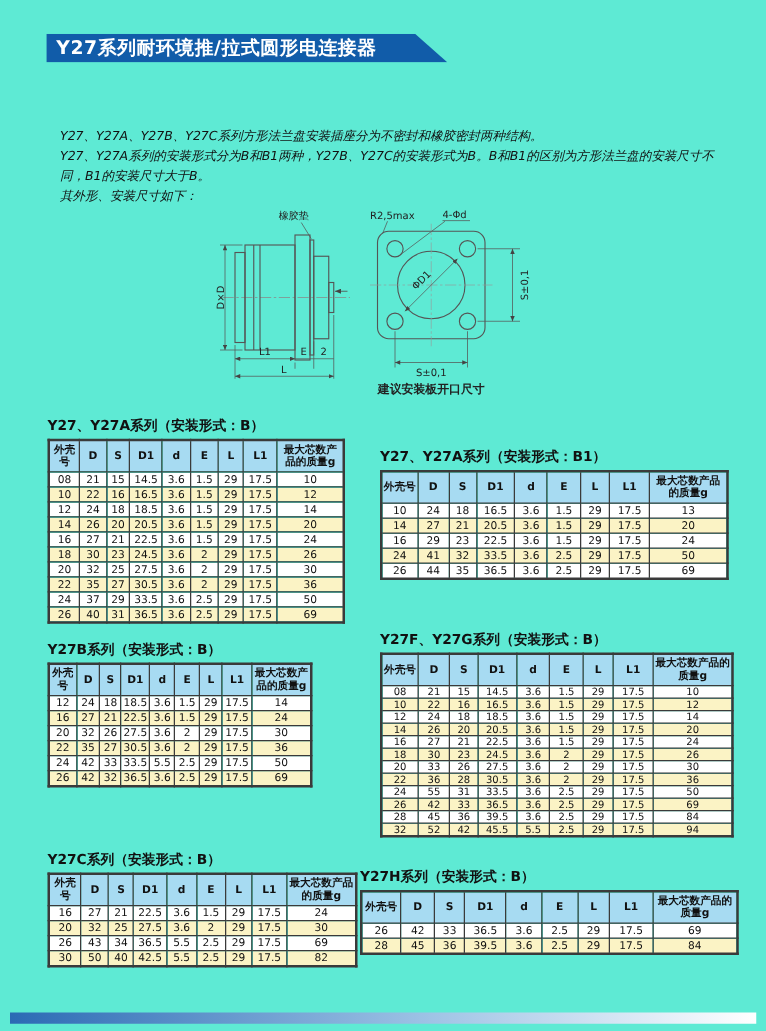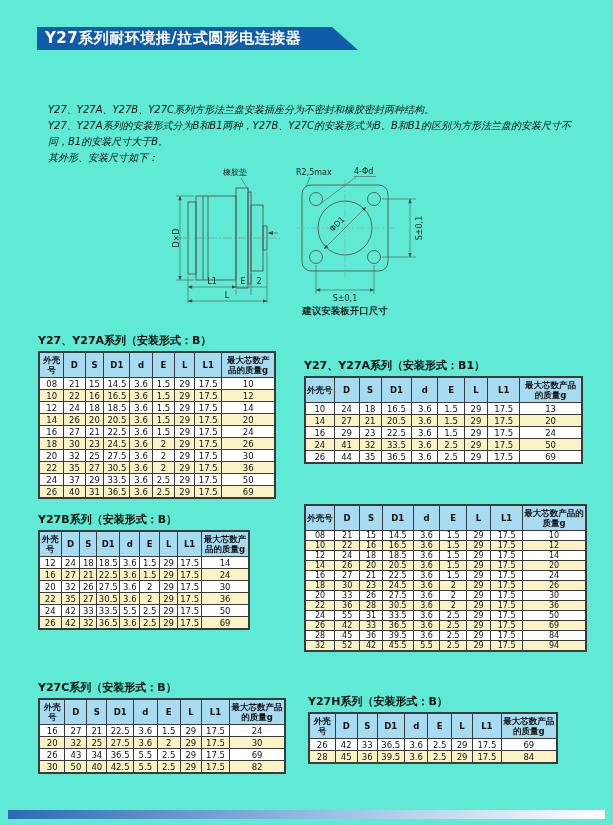--- a/index.html
+++ b/index.html
@@ -519,20 +519,21 @@
             <td>2.5</td>
             <td>29</td>
             <td>17.5</td>
             <td>69</td>
           </tr>
         </tbody>
       </table>
   </div>
 
   <div class="tbl compact" style="left:304px; top:504px; width:283px;">
+    <div class="tbl-title">Y27F、Y27G系列（安装形式：B）</div>
     <table>
         <colgroup>
           <col style="width: 10.5%;">
           <col style="width: 9%;">
           <col style="width: 8%;">
           <col style="width: 11%;">
           <col style="width: 9.5%;">
           <col style="width: 9.5%;">
           <col style="width: 8.5%;">
           <col style="width: 11.5%;">
@@ -757,21 +758,21 @@
             <td>5.5</td>
             <td>2.5</td>
             <td>29</td>
             <td>17.5</td>
             <td>82</td>
           </tr>
         </tbody>
       </table>
   </div>
 
-  <div class="tbl" style="left:308px; top:694px; width:250px;">
+  <div class="tbl" style="left:288px; top:694px; width:303px;">
     <div class="tbl-title">Y27H系列（安装形式：B）</div>
     <table>
         <colgroup>
           <col style="width: 10.5%;">
           <col style="width: 9%;">
           <col style="width: 8%;">
           <col style="width: 11%;">
           <col style="width: 9.5%;">
           <col style="width: 9.5%;">
           <col style="width: 8.5%;">

